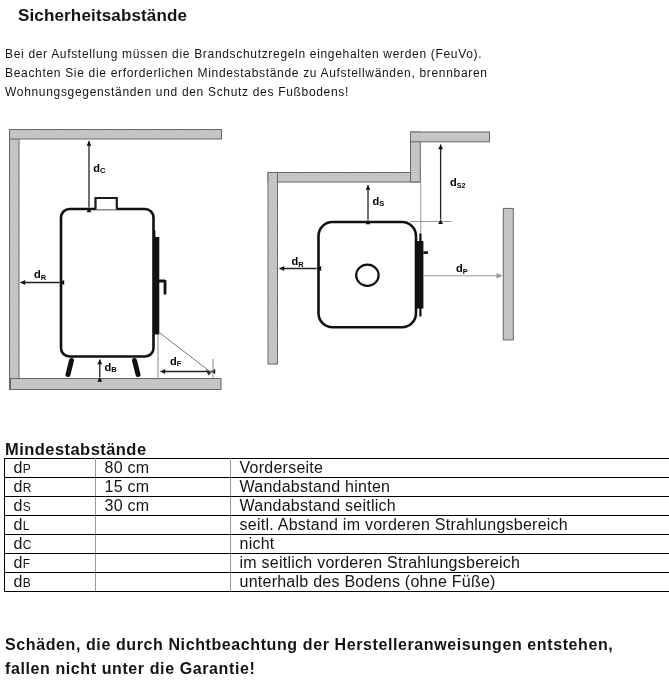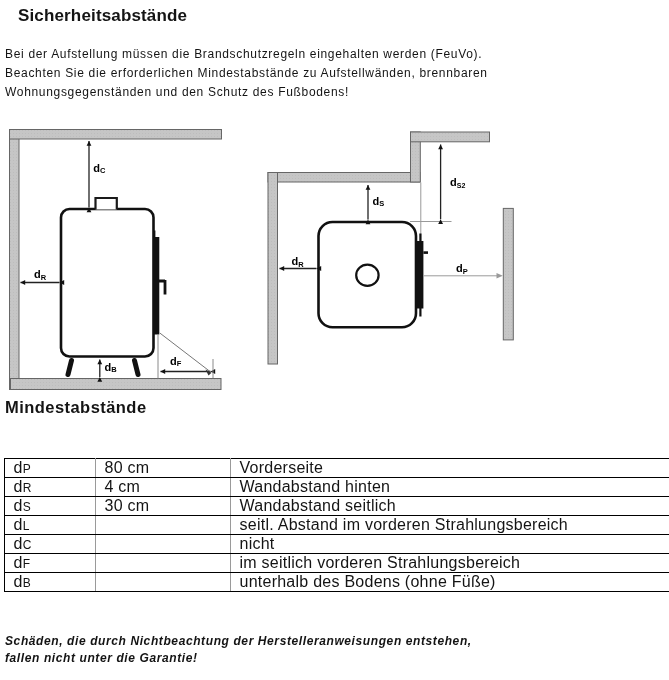--- a/index.html
+++ b/index.html
@@ -1,22 +1,22 @@
 <!DOCTYPE html>
 <html><head>
 <meta charset="utf-8">
 <style>
 html,body{margin:0;padding:0;background:#fff;}
 body{width:669px;height:680px;position:relative;overflow:hidden;
   font-family:"Liberation Sans",sans-serif;color:#141414;}
 .abs{position:absolute;}
 #h1{left:18px;top:5.7px;font-size:17px;line-height:19px;font-weight:bold;letter-spacing:0.15px;}
 #para{left:5px;top:45px;font-size:12px;line-height:19px;width:665px;letter-spacing:0.68px;white-space:nowrap;}
-#h2{left:5px;top:398px;font-size:16.5px;line-height:19px;font-weight:bold;letter-spacing:0.45px;}
-#foot{left:5px;top:633px;font-size:12px;line-height:17px;font-weight:bold;letter-spacing:0.6px;white-space:nowrap;font-style:italic;}
+#h2{left:5px;top:440px;font-size:16.5px;line-height:19px;font-weight:bold;letter-spacing:0.45px;}
+#foot{left:5px;top:633px;font-size:16px;line-height:24px;font-weight:bold;letter-spacing:0.6px;white-space:nowrap;}
 table{position:absolute;left:4px;top:458px;border-collapse:collapse;table-layout:fixed;width:657px;}
 td{box-sizing:border-box;border-top:1.3px solid #000;border-bottom:1.3px solid #000;height:17.9px;
    font-size:16px;padding:0 0 0 8.5px;vertical-align:middle;letter-spacing:0.25px;}
 td.c1{width:91px;border-left:1.6px solid #000;border-right:1.3px solid #9a9a9a;}
 td.c2{width:135px;border-right:1.3px solid #9a9a9a;margin-top:16px;}
 td.c3{width:514px;border-right:1.6px solid #000;}
 sub{font-size:12px;vertical-align:baseline;line-height:0;}
 </style>
 </head>
 <body>
@@ -104,21 +104,21 @@
 
 <table>
   <tbody>
       <tr>
         <td class="c1">d<sub>P</sub></td>
         <td class="c2">80 cm</td>
         <td class="c3">Vorderseite</td>
       </tr>
   <tr>
         <td class="c1">d<sub>R</sub></td>
-        <td class="c2">4 cm</td>
+        <td class="c2">15 cm</td>
         <td class="c3">Wandabstand hinten</td>
       </tr>
   <tr>
         <td class="c1">d<sub>S</sub></td>
         <td class="c2">30 cm</td>
         <td class="c3">Wandabstand seitlich</td>
       </tr>
   <tr>
         <td class="c1">d<sub>L</sub></td>
         <td class="c2"></td>

